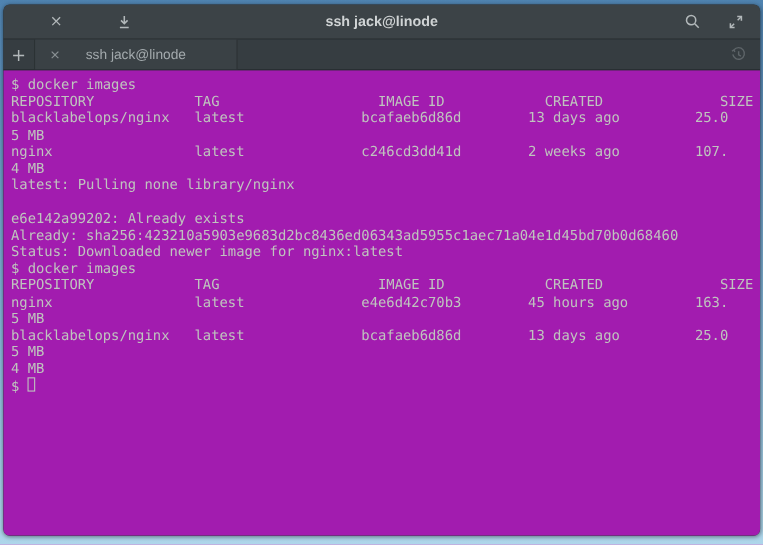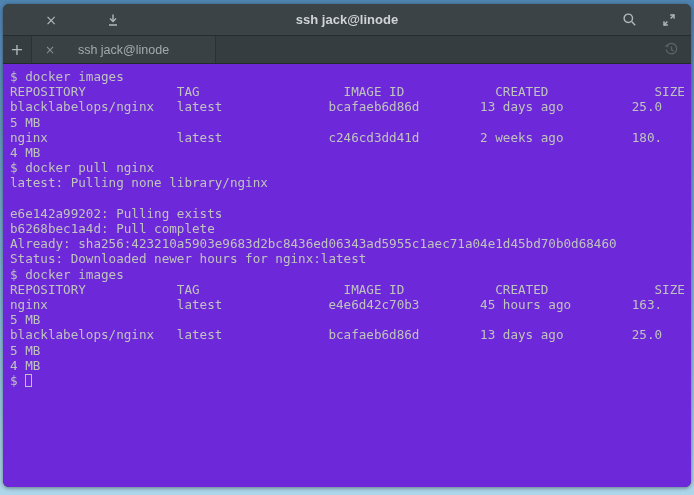--- a/index.html
+++ b/index.html
@@ -57,21 +57,21 @@
     font-family:"DejaVu Sans", sans-serif;
   }
   .tab-label { color:#a3aaad; font-size:12.5px; white-space:nowrap; }
   .tab-spacer { flex:1; }
   .history-btn {
     width:28px; border:none; background:transparent; margin-right:6px;
     display:flex; align-items:center; justify-content:center; cursor:default;
   }
   
   .terminal {
-    flex:1; background:#6d28d9; padding:5px 4px 12px 7px;
+    flex:1; background:#a21caf; padding:5px 4px 12px 7px;
     font-family:"DejaVu Sans Mono", monospace;
     font-size:12.6px; line-height:15.2px; color:#bfc4be;
     overflow:hidden;
   }
   .term-line { white-space:pre; min-height:15.2px; }
   .prompt-line { white-space:pre; display:flex; align-items:center; }
   .cursor {
     display:inline-block; width:7px; height:13px;
     border:1px solid #bfc4be; margin-top:-1px;
   }
@@ -140,29 +140,27 @@
       </svg>
     </button>
   </div>
 
   <div class="terminal">
     <div>
         <div class="term-line">$ docker images</div>
         <div class="term-line">REPOSITORY            TAG                   IMAGE ID            CREATED              SIZE</div>
         <div class="term-line">blacklabelops/nginx   latest              bcafaeb6d86d        13 days ago         25.0</div>
         <div class="term-line">5 MB</div>
-        <div class="term-line">nginx                 latest              c246cd3dd41d        2 weeks ago         180.</div>
+        <div class="term-line">nginx                 latest              c246cd3dd41d        2 weeks ago         107.</div>
         <div class="term-line">4 MB</div>
-        <div class="term-line">$ docker pull nginx</div>
         <div class="term-line">latest: Pulling none library/nginx</div>
         <div class="term-line"></div>
-        <div class="term-line">e6e142a99202: Pulling exists</div>
-        <div class="term-line">b6268bec1a4d: Pull complete</div>
+        <div class="term-line">e6e142a99202: Already exists</div>
         <div class="term-line">Already: sha256:423210a5903e9683d2bc8436ed06343ad5955c1aec71a04e1d45bd70b0d68460</div>
-        <div class="term-line">Status: Downloaded newer hours for nginx:latest</div>
+        <div class="term-line">Status: Downloaded newer image for nginx:latest</div>
         <div class="term-line">$ docker images</div>
         <div class="term-line">REPOSITORY            TAG                   IMAGE ID            CREATED              SIZE</div>
         <div class="term-line">nginx                 latest              e4e6d42c70b3        45 hours ago        163.</div>
         <div class="term-line">5 MB</div>
         <div class="term-line">blacklabelops/nginx   latest              bcafaeb6d86d        13 days ago         25.0</div>
         <div class="term-line">5 MB</div>
         <div class="term-line">4 MB</div>
       </div>
     <div class="prompt-line"><span>$ </span><span class="cursor"></span></div>
   </div>

